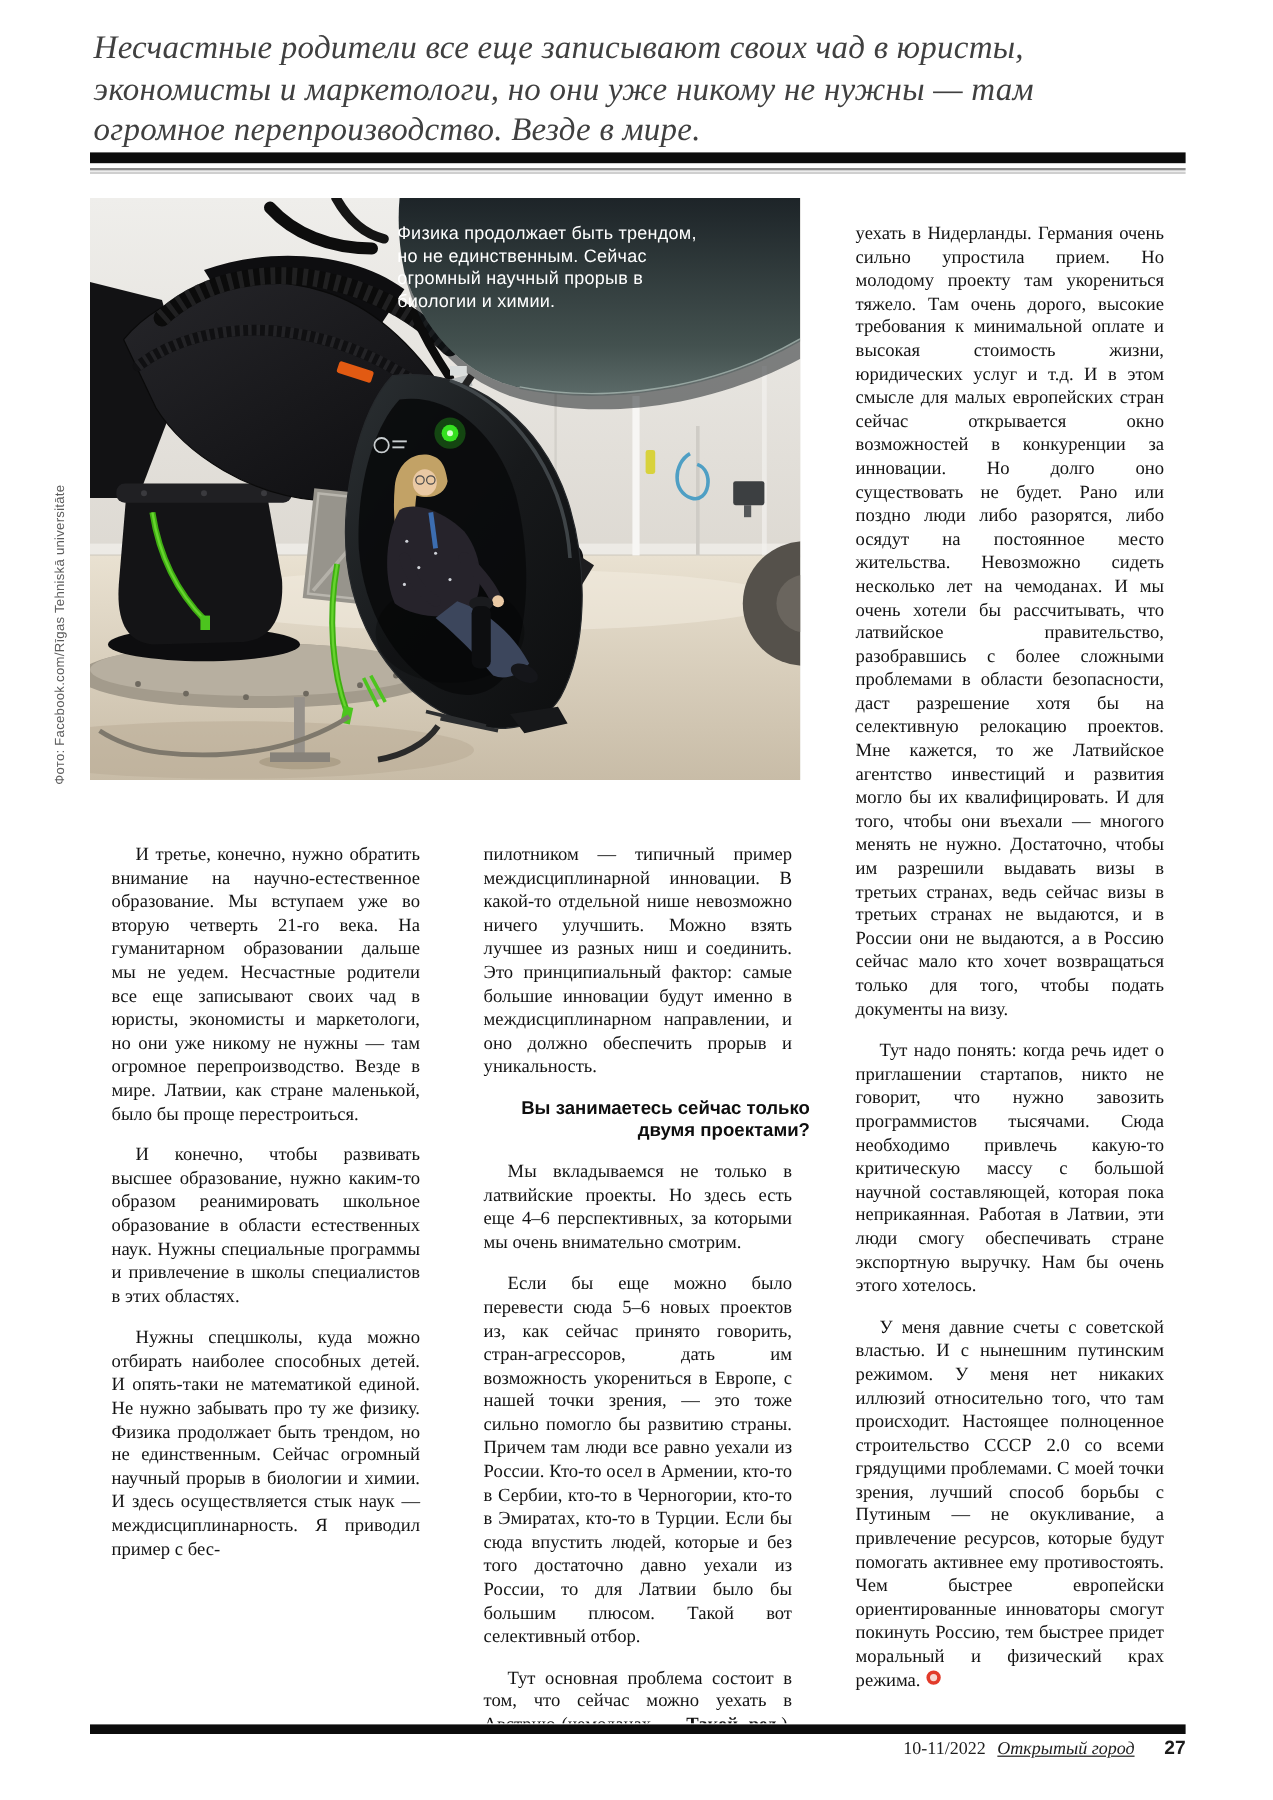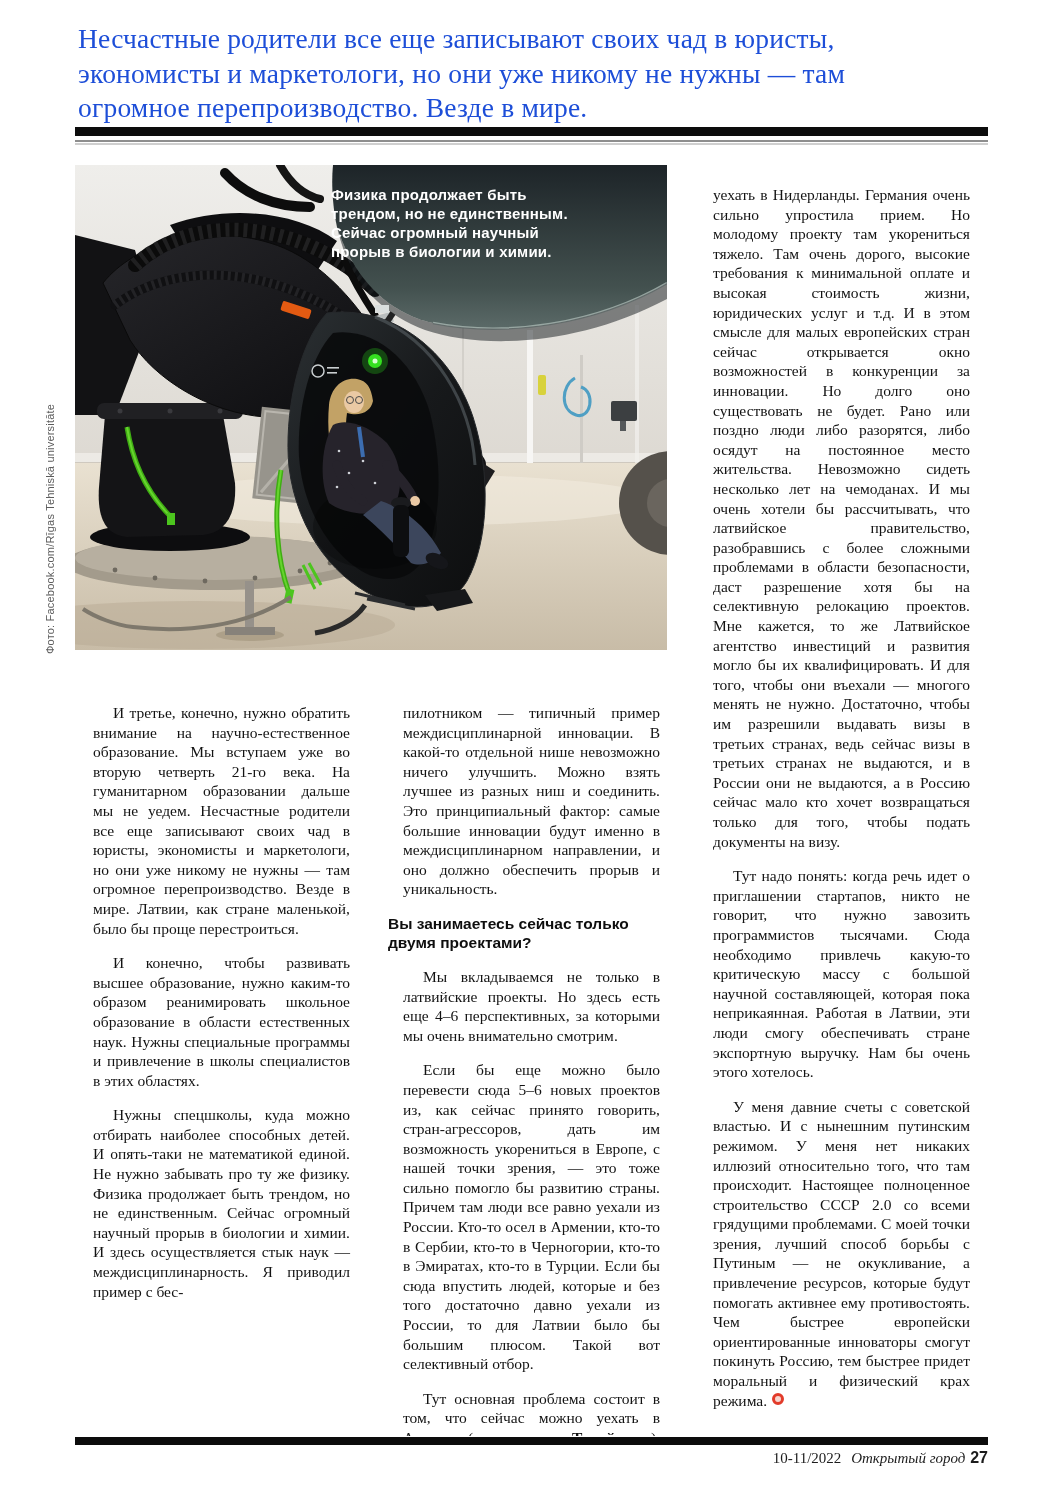--- a/index.html
+++ b/index.html
@@ -6,42 +6,42 @@
   body{
     width:1061px;height:1500px;position:relative;background:#ffffff;
     font-family:"Liberation Serif", serif;color:#111;
     -webkit-font-smoothing:antialiased;
   }
   .page{position:absolute;inset:0;overflow:hidden;}
 
   
   .lede{
     position:absolute;left:78px;top:22px;width:850px;
-    font-size:27.5px;line-height:34.5px;color:#1d4ed8;
+    font-style:italic;font-size:27.5px;line-height:34.5px;color:#404040;
     letter-spacing:.2px;
   }
 
   
   .rule-black{position:absolute;left:75px;width:913px;background:#0c0c0c;}
   .rule-top{top:127px;height:9px;}
   .rule-top-thin{
     position:absolute;left:75px;width:913px;top:140px;height:2px;background:#8e8e8e;
     box-shadow:0 3px 0 #cfcfcf;
   }
   .rule-bottom{top:1437px;height:8px;}
 
   
   .photo{
     position:absolute;left:75px;top:165px;width:592px;height:485px;
     overflow:hidden;background:#e6e3de;
   }
   .photo svg{display:block;}
   .caption{
     position:absolute;left:256px;top:20px;width:252px;
-    font-family:"Liberation Sans", sans-serif;font-weight:bold;
+    font-family:"Liberation Sans", sans-serif;font-weight:normal;
     font-size:15px;line-height:19px;color:#ffffff;letter-spacing:.2px;
   }
   .credit{
     position:absolute;left:44px;top:366px;height:288px;
     writing-mode:vertical-rl;transform:rotate(180deg);
     font-family:"Liberation Sans", sans-serif;font-size:11px;color:#5c5c5c;
     letter-spacing:.2px;white-space:nowrap;
   }
 
   
@@ -49,37 +49,37 @@
     position:absolute;width:287px;text-align:justify;
     font-size:15.5px;line-height:19.6px;overflow:hidden;color:#131313;
   }
   .col1{left:78px;top:688px;height:748px;}
   .col2{left:388px;top:688px;height:748px;}
   .col3{left:698px;top:170px;height:1266px;}
   .para{margin:15px;text-indent:20px;hyphens:auto;-webkit-hyphens:auto;}
   .para.no-indent{text-indent:0;}
   .qhead{
     margin:2px 0 2px;font-family:"Liberation Sans", sans-serif;font-weight:bold;
-    font-size:15.5px;line-height:19px;text-align:left;text-indent:0;color:#0e0e0e;
+    font-size:15.5px;line-height:19px;text-align:right;text-indent:0;color:#0e0e0e;
   }
   .ed-note{font-weight:bold;}
   .endmark{
     display:inline-block;width:6px;height:6px;border:3px solid #e23b2a;border-radius:50%;
     background:#f6d7d0;margin-left:5px;position:relative;top:-1px;
   }
 
   
   .footer{
     position:absolute;right:73px;top:1449px;font-size:15px;color:#1c1c1c;
     font-family:"Liberation Serif", serif;
   }
   .footer .issue{font-style:normal;margin-top:13px;}
-  .footer .magname{font-style:italic;margin-left:6px;}
+  .footer .magname{font-style:italic;margin-left:6px;text-decoration:underline;}
   .footer .pagenum{
-    font-family:"Liberation Sans", sans-serif;font-weight:bold;font-size:16px;margin-left:1px;
+    font-family:"Liberation Sans", sans-serif;font-weight:bold;font-size:16px;margin-left:21px;
   }
 </style>
 </head>
 <body>
 
 <div class="page">
 
   <div class="lede">Несчастные родители все еще записывают своих чад в юристы, экономисты и маркетологи, но они уже никому не нужны — там огромное перепроизводство. Везде в мире.</div>
 
   <div class="rule-black rule-top"></div>

